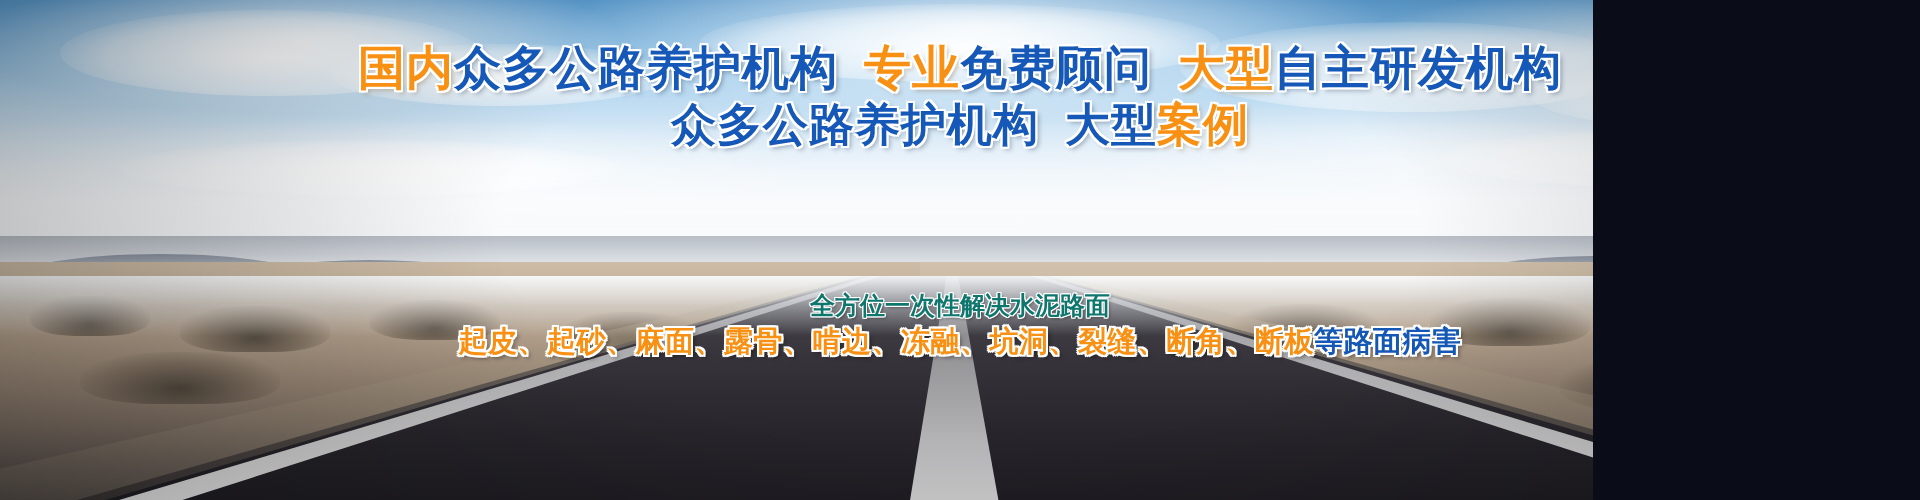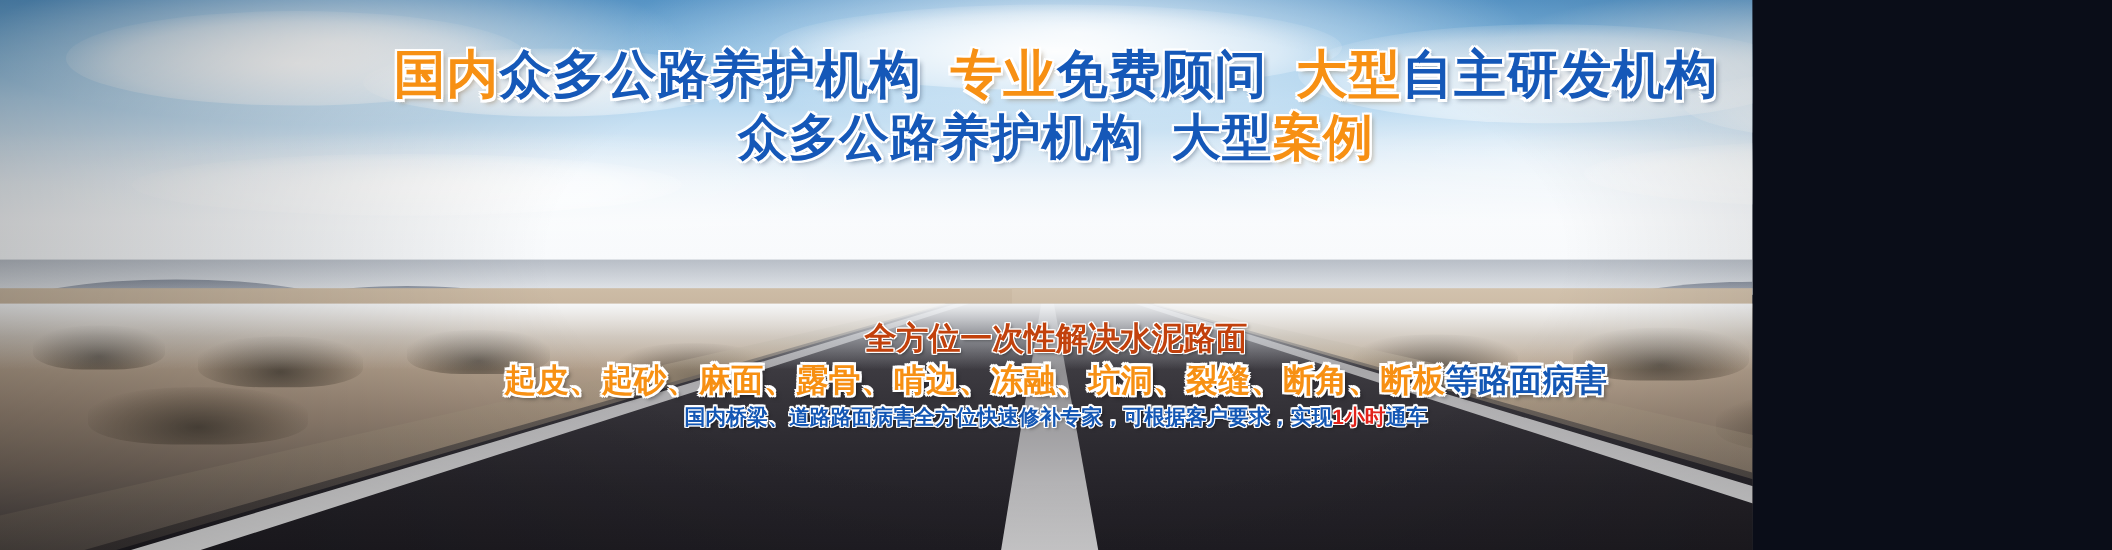--- a/index.html
+++ b/index.html
@@ -182,22 +182,22 @@
   }
   .mid-line { display:block; }
   .mid-gap { display:inline-block; width:22px; }
 
   
   .bottomblock {
     position:absolute; left:0; top:290px; width:1920px;
     white-space:nowrap; font-weight:bold;
   }
   .bb-line1 {
-    display:block; font-size:29px; line-height:1.25;
-    color:#c2410c;
+    display:block; font-size:25px; line-height:1.25;
+    color:#0f766e;
     text-shadow:
       1px 0 0 #fff,-1px 0 0 #fff,0 1px 0 #fff,0 -1px 0 #fff,
       1px 1px 0 #fff,-1px 1px 0 #fff,1px -1px 0 #fff,-1px -1px 0 #fff,
       2px 2px 3px rgba(0,0,0,.40);
     margin-bottom:3px;
   }
   .bb-line2 {
     display:block; font-size:29px; line-height:1.2; letter-spacing:.5px;
     margin-bottom:4px;
   }
@@ -291,19 +291,16 @@
     </div>
 
     <div class="midblock">
     </div>
 
     <div class="bottomblock">
       <span class="bb-line1">全方位一次性解决水泥路面</span>
       <span class="bb-line2">
         <span class="t-orange2">起皮、起砂、麻面、露骨、啃边、冻融、坑洞、裂缝、断角、断板</span><span class="t-blue2">等路面病害</span>
       </span>
-      <span class="bb-line3">
-        <span>国内桥梁、道路路面病害全方位快速修补专家，可根据客户要求，实现</span><span class="t-red">1小时</span><span>通车</span>
-      </span>
     </div>
 
   </div>
 </div>
 
 </body></html>

